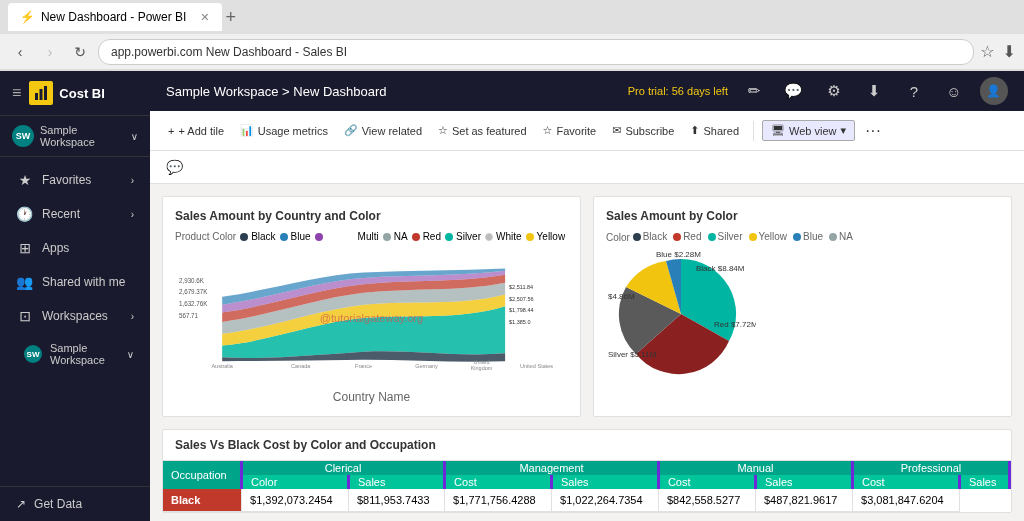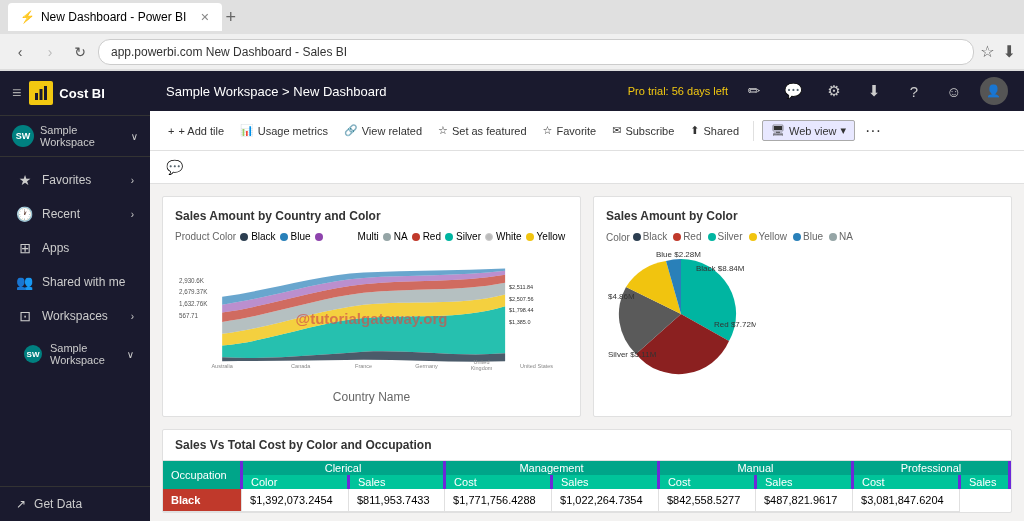--- a/index.html
+++ b/index.html
@@ -66,21 +66,21 @@
     
     .tile { background: white; border: 1px solid #e0e0e0; border-radius: 2px; padding: 12px; flex: 1; }
     .tile-title { font-size: 12px; color: #333; margin-bottom: 8px; font-weight: 600; }
 
     
     .stream-chart { position: relative; }
     .legend { display: flex; flex-wrap: wrap; gap: 4px; margin-bottom: 6px; font-size: 10px; align-items: flex-end; }
     .legend-item { display: flex; align-items: center; gap: 3px; }
     .legend-dot { width: 8px; height: 8px; border-radius: 50%; }
     .chart-area { height: 140px; position: relative; display: flex; flex-direction: column; justify-content: center; overflow: hidden; }
-    .watermark { position: absolute; top: 50%; left: 50%; transform: translate(-50%, -50%); color: #d0534a; font-size: 15px; opacity: 0.7; z-index: 10; white-space: nowrap; font-weight: bold; }
+    .watermark { position: absolute; top: 50%; left: 50%; transform: translate(-50%, -50%); color: #d0534a; font-size: 11px; opacity: 0.7; z-index: 10; white-space: nowrap; }
     .chart-axis-label { text-align: center; font-size: 12px; color: #666; margin-top: 2px; }
 
     
     .stream-svg { width: 100%; height: 130px; }
 
     
     .pie-tile { width: 300px; flex-shrink: 0; }
 
     
     .table-tile { background: white; border: 1px solid #e0e0e0; border-radius: 2px; }
@@ -341,21 +341,21 @@
               <text x="108" y="78" font-size="8" fill="#333">Red $7.72M</text>
               <text x="2" y="108" font-size="8" fill="#333">Silver $5.11M</text>
               <text x="2" y="50" font-size="8" fill="#333">$4.86M</text>
               <text x="50" y="8" font-size="8" fill="#333">Blue $2.28M</text>
             </svg>
           </div>
         </div>
       </div>
 
       <div class="table-tile">
-        <div class="table-title">Sales Vs Total Cost by Color and Occupation</div>
+        <div class="table-title">Sales Vs Black Cost by Color and Occupation</div>
         <div style="overflow-x:auto;">
           <table class="data-table">
             <thead>
               <tr>
                 <th rowspan="2">Occupation</th>
                 <th colspan="2" class="col-group-header">Clerical</th>
                 <th colspan="2" class="col-group-header">Management</th>
                 <th colspan="2" class="col-group-header">Manual</th>
                 <th colspan="2" class="col-group-header">Professional</th>
               </tr>

